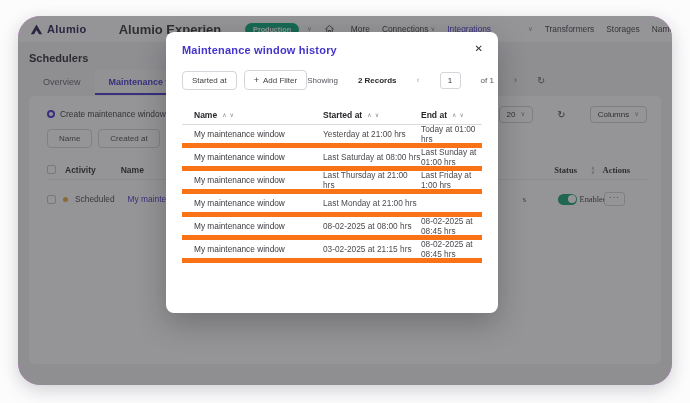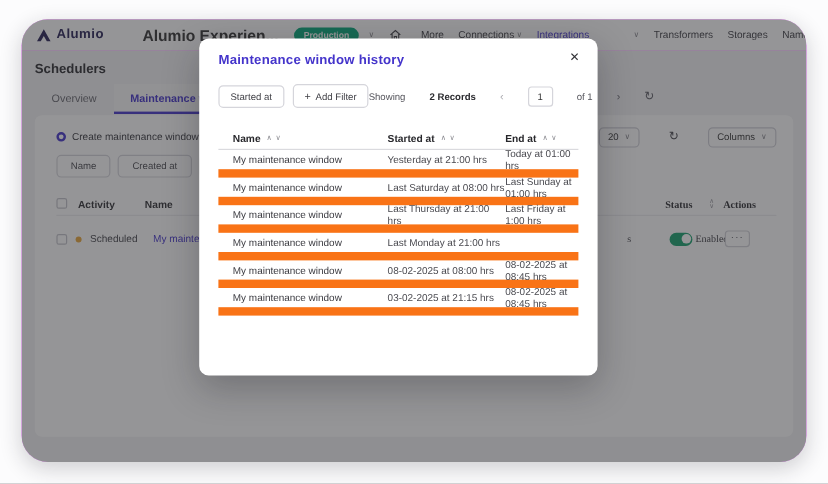--- a/index.html
+++ b/index.html
@@ -134,21 +134,21 @@
     display: flex; align-items: center; height: 20px;
     border-bottom: 1px solid #dadade;
     font-size: 8.5px; font-weight: bold; color: #27272b;
   }
   .m-col-name { width: 141px; padding-left: 12px; }
   .m-col-start { width: 98px; }
   .m-col-end { flex: 1; }
   .hsort { display: inline-flex; gap: 3px; margin-left: 5px; font-size: 6px; color: #8a8a90; font-weight: normal; vertical-align: 1px; }
   .m-row {
     display: flex; align-items: center; height: 23px;
-    border-bottom: 7px solid #f97316;
+    border-bottom: 5px solid #f97316;
     font-size: 8.3px; color: #4a4a50;
   }
   .m-row .m-col-name { color: #3a3a40; }
   svg { display: block; }
 </style>
 </head>
 <body>
 
 <div class="app">
 

